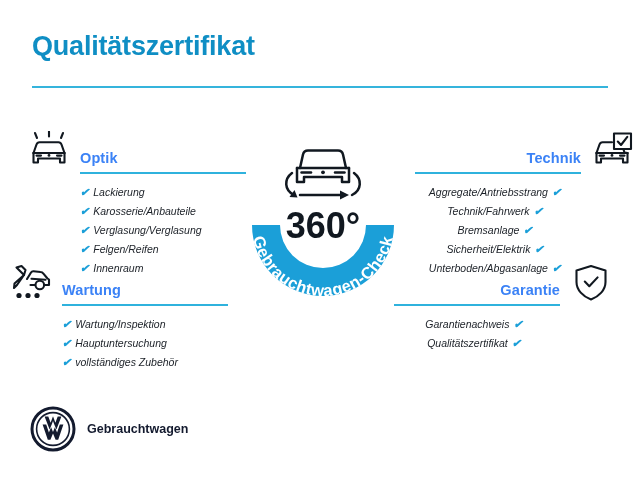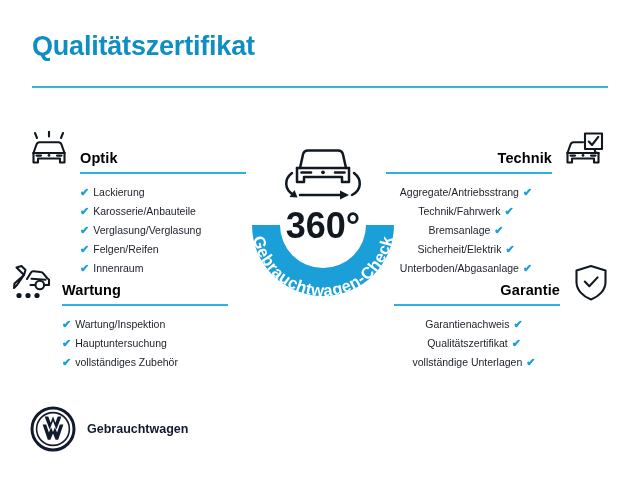--- a/index.html
+++ b/index.html
@@ -41,21 +41,21 @@
     height: 2px;
     background: #35b4dc;
   }
 
   
   .section {
     position: absolute;
   }
   .sec-optik    { left: 22px;  top: 128px; width: 230px; }
   .sec-wartung  { left: 4px;  top: 260px; width: 230px; }
-  .sec-technik  { left: 380px; top: 128px; width: 230px; }
+  .sec-technik  { left: 409px; top: 128px; width: 230px; }
   .sec-garantie { left: 388px; top: 260px; width: 230px; }
 
   .sec-head {
     position: relative;
     height: 46px;
   }
   .sec-icon {
     position: absolute;
     top: 0;
     width: 54px;
@@ -65,21 +65,21 @@
     justify-content: center;
   }
   .left .sec-icon  { left: 0; }
   .right .sec-icon { right: 0; }
 
   .sec-title {
     position: absolute;
     bottom: 8px;
     font-size: 14.5px;
     font-weight: bold;
-    color: #000000;
+    color: #3b82f6;
     letter-spacing: 0.1px;
     white-space: nowrap;
     text-align: right;
   }
   .left .sec-title  { left: 58px; }
   .right .sec-title { right: 58px; }
 
   .sec-rule {
     position: absolute;
     bottom: 0;
@@ -89,20 +89,21 @@
   .left .sec-rule  { left: 58px;  right: 6px; }
   .right .sec-rule { right: 58px; left: 6px; }
 
   .sec-list {
     list-style: none;
     margin: 9px 0 0 0;
     padding: 0;
     font-size: 10.5px;
     color: #1b2027;
     line-height: 1.72;
+    font-style: italic;
   }
   .left .sec-list  { padding-left: 58px; text-align: left; }
   .right .sec-list { padding-right: 58px; text-align: center; }
 
   .sec-list li {
     white-space: nowrap;
   }
   .chk {
     color: #1b9fd8;
     font-weight: bold;
@@ -242,21 +243,20 @@
             <path d="M13.8 18.6 L18.3 23.2 L26.6 14.4"></path>
           </g>
         </svg>
       </div>
       <div class="sec-title">Garantie</div>
       <div class="sec-rule"></div>
     </div>
     <ul class="sec-list">
       <li><span>Garantienachweis</span><span class="chk">✔</span></li>
       <li><span>Qualitätszertifikat</span><span class="chk">✔</span></li>
-      <li><span>vollständige Unterlagen</span><span class="chk">✔</span></li>
     </ul>
   </div>
 
   <div class="badge">
     <svg width="190" height="195" viewBox="0 0 190 195">
       <defs>
         <path id="arcPath" d="M 24 105 A 71 71 0 1 0 166 105"></path>
       </defs>
 
       <path d="M 24 105 A 71 71 0 1 0 166 105 L 138 105 A 43 43 0 1 1 52 105 Z" fill="#1b9fd8"></path>

